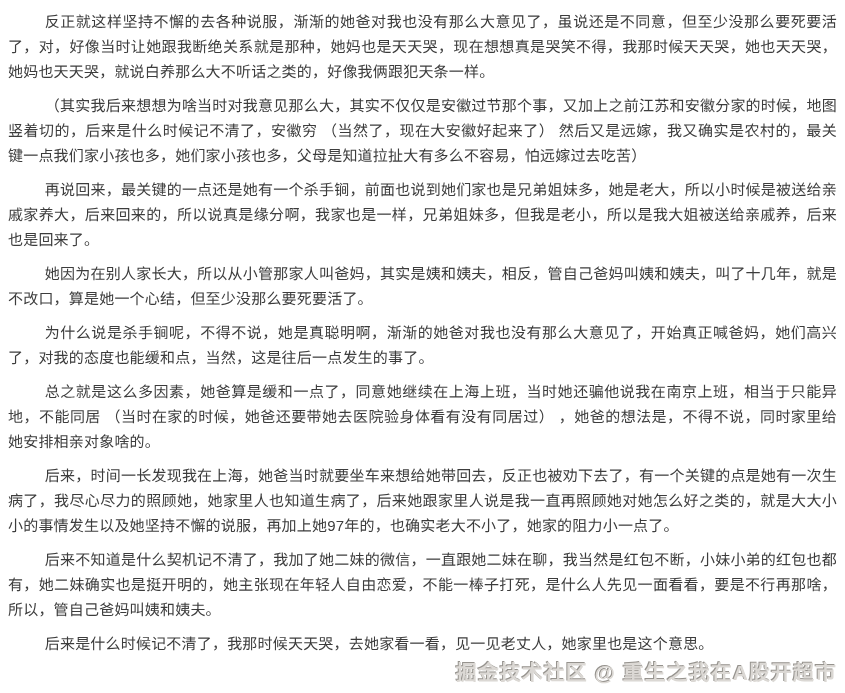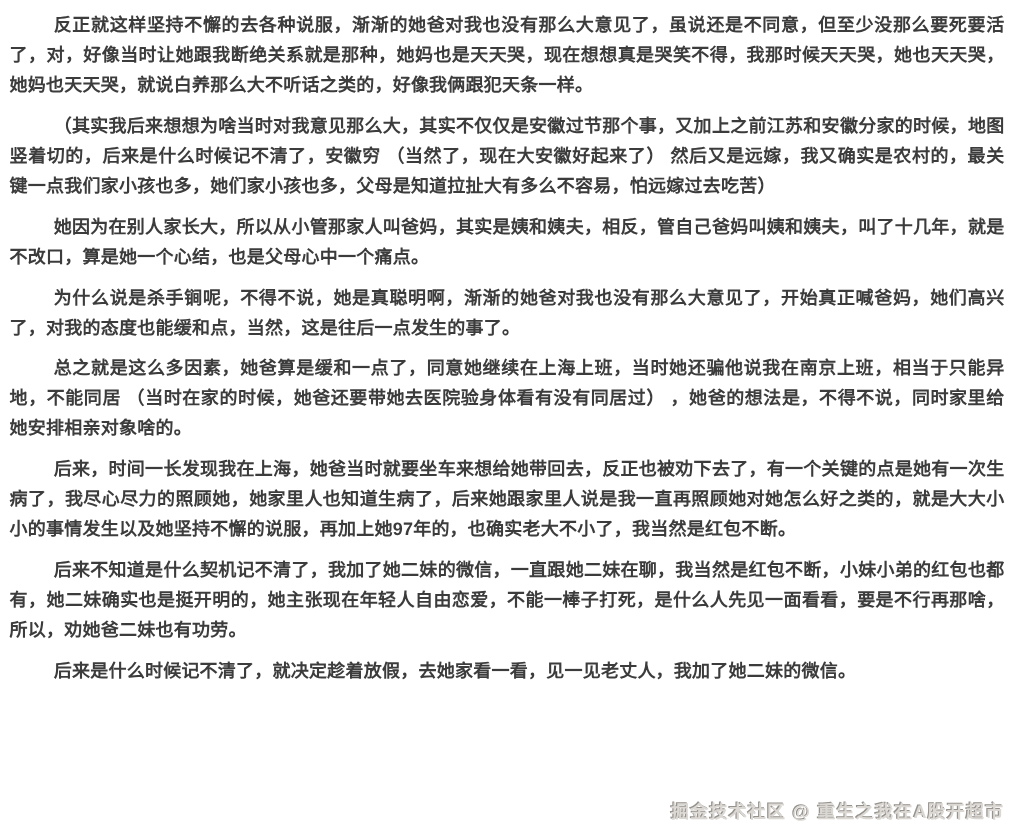--- a/index.html
+++ b/index.html
@@ -18,41 +18,41 @@
     padding: 9px 8px 0 8px;
     font-size: 15px;
     line-height: 25px;
     color: #3c3c3c;
     text-align: justify;
     letter-spacing: 0.2px;
   }
   .article p {
     margin: 0 0 9px 0;
     text-indent: 2.45em;
-    font-weight: bold;
   }
   .watermark {
     position: absolute;
     right: 8px;
     bottom: 7px;
-    font-size: 15px;
+    font-size: 21px;
     font-weight: bold;
     letter-spacing: 1px;
     color: #dbd8d4;
     text-shadow: -1px -1px 0 #96938e, 1px 1px 1px #ffffff;
     white-space: nowrap;
   }
 </style>
 </head>
 <body>
 
 <main class="article">
   <p>反正就这样坚持不懈的去各种说服，渐渐的她爸对我也没有那么大意见了，虽说还是不同意，但至少没那么要死要活了，对，好像当时让她跟我断绝关系就是那种，她妈也是天天哭，现在想想真是哭笑不得，我那时候天天哭，她也天天哭，她妈也天天哭，就说白养那么大不听话之类的，好像我俩跟犯天条一样。</p>
   <p>（其实我后来想想为啥当时对我意见那么大，其实不仅仅是安徽过节那个事，又加上之前江苏和安徽分家的时候，地图竖着切的，后来是什么时候记不清了，安徽穷 （当然了，现在大安徽好起来了） 然后又是远嫁，我又确实是农村的，最关键一点我们家小孩也多，她们家小孩也多，父母是知道拉扯大有多么不容易，怕远嫁过去吃苦）</p>
-  <p>她因为在别人家长大，所以从小管那家人叫爸妈，其实是姨和姨夫，相反，管自己爸妈叫姨和姨夫，叫了十几年，就是不改口，算是她一个心结，也是父母心中一个痛点。</p>
+  <p>再说回来，最关键的一点还是她有一个杀手锏，前面也说到她们家也是兄弟姐妹多，她是老大，所以小时候是被送给亲戚家养大，后来回来的，所以说真是缘分啊，我家也是一样，兄弟姐妹多，但我是老小，所以是我大姐被送给亲戚养，后来也是回来了。</p>
+  <p>她因为在别人家长大，所以从小管那家人叫爸妈，其实是姨和姨夫，相反，管自己爸妈叫姨和姨夫，叫了十几年，就是不改口，算是她一个心结，但至少没那么要死要活了。</p>
   <p>为什么说是杀手锏呢，不得不说，她是真聪明啊，渐渐的她爸对我也没有那么大意见了，开始真正喊爸妈，她们高兴了，对我的态度也能缓和点，当然，这是往后一点发生的事了。</p>
   <p>总之就是这么多因素，她爸算是缓和一点了，同意她继续在上海上班，当时她还骗他说我在南京上班，相当于只能异地，不能同居 （当时在家的时候，她爸还要带她去医院验身体看有没有同居过） ，她爸的想法是，不得不说，同时家里给她安排相亲对象啥的。</p>
-  <p>后来，时间一长发现我在上海，她爸当时就要坐车来想给她带回去，反正也被劝下去了，有一个关键的点是她有一次生病了，我尽心尽力的照顾她，她家里人也知道生病了，后来她跟家里人说是我一直再照顾她对她怎么好之类的，就是大大小小的事情发生以及她坚持不懈的说服，再加上她97年的，也确实老大不小了，我当然是红包不断。</p>
-  <p>后来不知道是什么契机记不清了，我加了她二妹的微信，一直跟她二妹在聊，我当然是红包不断，小妹小弟的红包也都有，她二妹确实也是挺开明的，她主张现在年轻人自由恋爱，不能一棒子打死，是什么人先见一面看看，要是不行再那啥，所以，劝她爸二妹也有功劳。</p>
-  <p>后来是什么时候记不清了，就决定趁着放假，去她家看一看，见一见老丈人，我加了她二妹的微信。</p>
+  <p>后来，时间一长发现我在上海，她爸当时就要坐车来想给她带回去，反正也被劝下去了，有一个关键的点是她有一次生病了，我尽心尽力的照顾她，她家里人也知道生病了，后来她跟家里人说是我一直再照顾她对她怎么好之类的，就是大大小小的事情发生以及她坚持不懈的说服，再加上她97年的，也确实老大不小了，她家的阻力小一点了。</p>
+  <p>后来不知道是什么契机记不清了，我加了她二妹的微信，一直跟她二妹在聊，我当然是红包不断，小妹小弟的红包也都有，她二妹确实也是挺开明的，她主张现在年轻人自由恋爱，不能一棒子打死，是什么人先见一面看看，要是不行再那啥，所以，管自己爸妈叫姨和姨夫。</p>
+  <p>后来是什么时候记不清了，我那时候天天哭，去她家看一看，见一见老丈人，她家里也是这个意思。</p>
 </main>
 
 <div class="watermark">掘金技术社区 @ 重生之我在A股开超市</div>
 
 </body></html>

